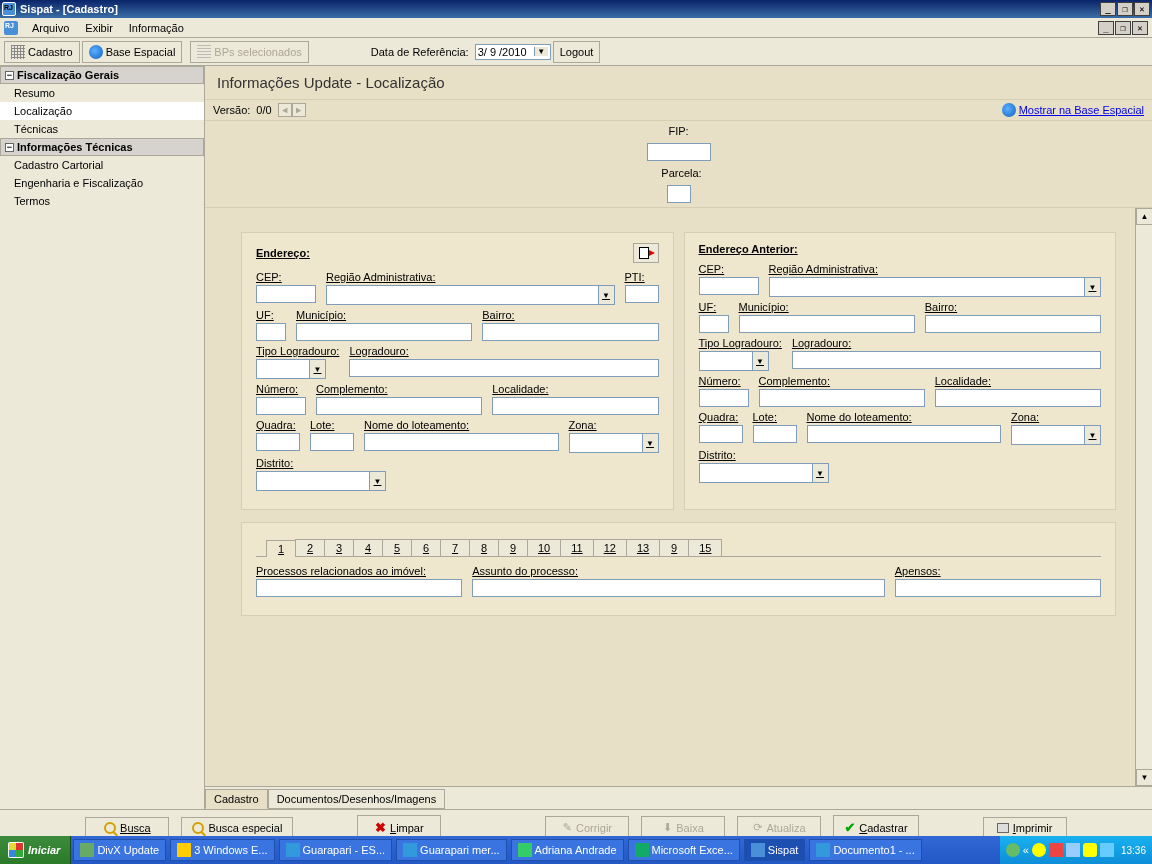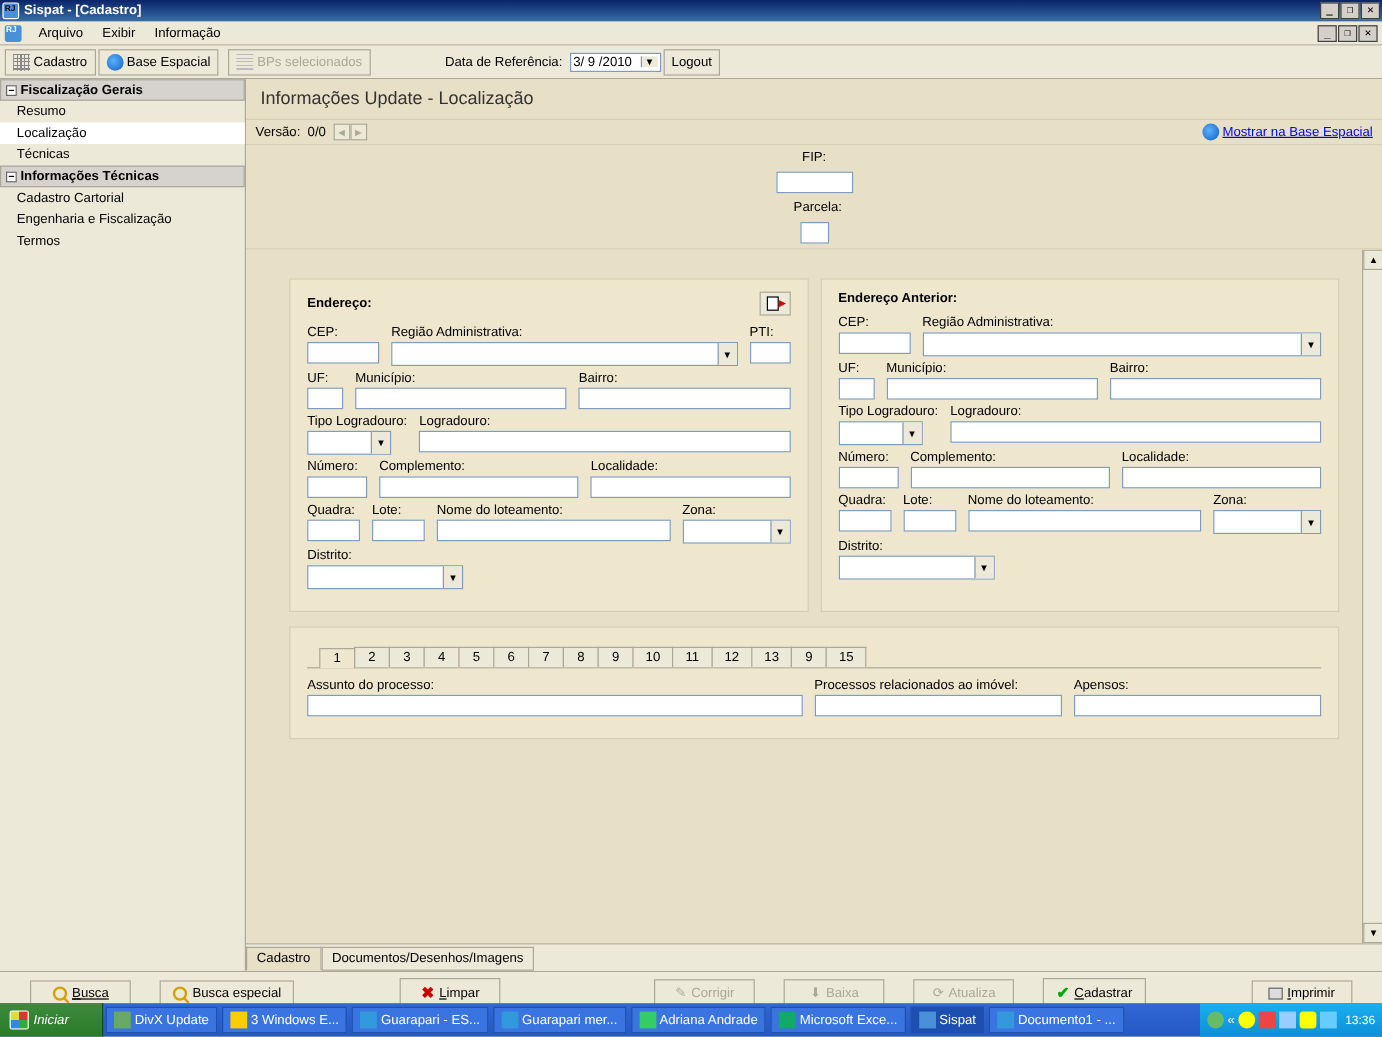--- a/index.html
+++ b/index.html
@@ -41,21 +41,21 @@
 .page-title { background: #e7dfc6; padding: 8px 12px; font-size: 15px; color: #333; border-bottom:1px solid #d6ceb0; }
 .version-bar { background: #e7dfc6; padding: 3px 8px; display:flex; align-items:center; gap:6px; border-bottom:1px solid #d6ceb0; }
 .nav-arrows { display:flex; gap:0; }
 .nav-arrow { width:14px; height:14px; border:1px solid #aca899; background:#ece9d8; display:flex; align-items:center; justify-content:center; font-size:9px; color:#aca899; }
 .base-link { margin-left:auto; color:#0000ee; text-decoration:underline; cursor:pointer; display:flex; align-items:center; gap:3px; }
 .globe-icon { width:14px; height:14px; background: radial-gradient(circle at 40% 40%, #5bb0ff, #1060c0); border-radius:50%; }
 .fip-bar { background:#e7dfc6; padding:4px 8px; display:flex; align-items:center; gap:6px; border-bottom:1px solid #d6ceb0;flex-direction:column; }
 .text-input { border:1px solid #7f9db9; background:#fff; height:18px; padding:1px 2px; }
 
 .form-scroll { flex:1; background:#e7dfc6; padding:6px; position:relative; overflow:hidden; }
-.form-inner { background:#e7dfc6; padding:18px 30px; height:100%; }
+.form-inner { background:#e7dfc6; padding:18px 30px; height:100%;text-decoration:underline; }
 .scroll-track { position:absolute; right:0; top:0; bottom:0; width:17px; background:#ece9d8; border-left:1px solid #aca899; }
 .scroll-btn { width:17px; height:17px; background:#ece9d8; border:1px solid #aca899; display:flex; align-items:center; justify-content:center; font-size:8px; }
 .scroll-btn.down { position:absolute; bottom:0; }
 
 .groupbox { background:#eee6cd; border:1px solid #d6ceb0; padding:10px 14px 14px; }
 .groupbox-title { font-weight:bold; margin-bottom:8px; display:flex; align-items:center; }
 .export-btn { margin-left:auto; width:26px; height:20px; border:1px solid #aca899; background:#ece9d8; display:flex; align-items:center; justify-content:center; }
 .doc-arrow { width:14px; height:12px; position:relative; }
 .doc-arrow::before { content:""; position:absolute; width:8px; height:10px; border:1px solid #000; left:0; top:0; background:#fff; }
 .doc-arrow::after { content:""; position:absolute; right:-2px; top:3px; border-left:6px solid #d00; border-top:3px solid transparent; border-bottom:3px solid transparent; }
@@ -70,35 +70,35 @@
 
 .tabs-row { display:flex; border-bottom:1px solid #aca899; margin-top:6px; padding-left:10px; }
 .mini-tab { border:1px solid #aca899; border-bottom:none; padding:2px 10px; background:#ece9d8; margin-right:-1px; cursor:pointer; min-width:30px; text-align:center; }
 .mini-tab.active { background:#eee6cd; position:relative; top:1px; }
 
 .bottom-tabs { display:flex; background:#ece9d8; border-top:1px solid #aca899; padding-top:2px; }
 .bottom-tab { border:1px solid #aca899; padding:3px 8px; background:#ece9d8; cursor:pointer; }
 .bottom-tab.active { background:#e7dfc6; border-bottom:1px solid #e7dfc6; }
 
 
-.button-bar { height:36px; background:#ece9d8; display:flex; align-items:center; padding:0 10px; gap:24px; justify-content:center; border-top:1px solid #aca899; }
+.button-bar { height:36px; background:#ece9d8; display:flex; align-items:center; padding:0 10px; gap:12px; justify-content:center; border-top:1px solid #aca899; }
 .action-btn { border:1px solid #aca899; background:#ece9d8; padding:4px 10px; cursor:pointer; display:flex; align-items:center; gap:4px; min-width:84px; justify-content:center; }
 .action-btn.disabled { color:#aca899; }
 .action-btn .u { text-decoration:underline; }
 .btn-spacer { width:40px; }
 .icon-mag { width:12px; height:12px; border:2px solid #d4a000; border-radius:50%; position:relative; }
 .icon-mag::after { content:""; position:absolute; width:5px; height:2px; background:#d4a000; bottom:-3px; right:-4px; transform:rotate(45deg); }
 .icon-x { color:#c00; font-weight:bold; font-size:13px; }
 .icon-check { color:#0a0; font-weight:bold; font-size:13px; }
 .icon-print { width:12px; height:10px; border:1px solid #666; background:#ddd; position:relative; }
 
 
 .taskbar { position:absolute; bottom:0; left:0; right:0; height:28px; background:linear-gradient(to bottom,#3e9b3e 0%, #2f8e2f 5%, #245edb 5%, #245edb 100%); display:flex; align-items:center; }
 .taskbar { background: linear-gradient(to bottom, #3168d5, #2358c5); }
-.start-btn { background:linear-gradient(to bottom,#3c8b3c,#2a7a2a); color:#fff; font-weight:normal; font-style:italic; padding:4px 28px 4px 8px; height:100%; display:flex; align-items:center; gap:4px; border-right:1px solid #1a4a1a; }
+.start-btn { background:linear-gradient(to bottom,#3c8b3c,#2a7a2a); color:#fff; font-weight:bold; font-style:italic; padding:4px 10px 4px 8px; height:100%; display:flex; align-items:center; gap:4px; border-right:1px solid #1a4a1a; }
 .start-icon { width:16px; height:16px; background:#fff; display:inline-block; border-radius:2px; position:relative; overflow:hidden; }
 .start-icon::before { content:""; position:absolute; inset:1px; background: conic-gradient(#d33 0 25%, #3a3 0 50%, #38d 0 75%, #dd3 0 100%); }
 .task-item { background:#3a74e0; border:1px solid #1f4fa8; color:#fff; padding:2px 6px; margin:2px; height:22px; display:flex; align-items:center; gap:3px; max-width:120px; overflow:hidden; white-space:nowrap; cursor:pointer; font-size:10px; }
 .task-item.active { background:#1d4fb0; }
 .task-ico { width:14px; height:14px; background:#fff; display:inline-block; flex-shrink:0; }
 .systray { margin-left:auto; background:#1a8eff; background:linear-gradient(to bottom,#18b1f0,#0d8ed8); height:100%; display:flex; align-items:center; padding:0 6px; gap:3px; color:#fff; }
 .tray-ico { width:14px; height:14px; display:inline-block; }
 .clock { margin-left:4px; font-size:10px; }
 </style>
 </head>
@@ -391,26 +391,26 @@
               <div class="mini-tab">8</div>
               <div class="mini-tab">9</div>
               <div class="mini-tab">10</div>
               <div class="mini-tab">11</div>
               <div class="mini-tab">12</div>
               <div class="mini-tab">13</div>
               <div class="mini-tab">9</div>
               <div class="mini-tab">15</div>
             </div>
           <div class="field-row" style="margin-top:8px">
+            <div class="field" style="flex:1">
+                <label>Processos relacionados ao imóvel:</label>
+                <input class="text-input" style="width: 100%;">
+              </div>
             <div class="field" style="flex:2">
                 <label>Assunto do processo:</label>
-                <input class="text-input" style="width: 100%;">
-              </div>
-            <div class="field" style="flex:1">
-                <label>Processos relacionados ao imóvel:</label>
                 <input class="text-input" style="width: 100%;">
               </div>
             <div class="field" style="flex:1">
                 <label>Apensos:</label>
                 <input class="text-input" style="width: 100%;">
               </div>
           </div>
         </div>
 
       </div>

